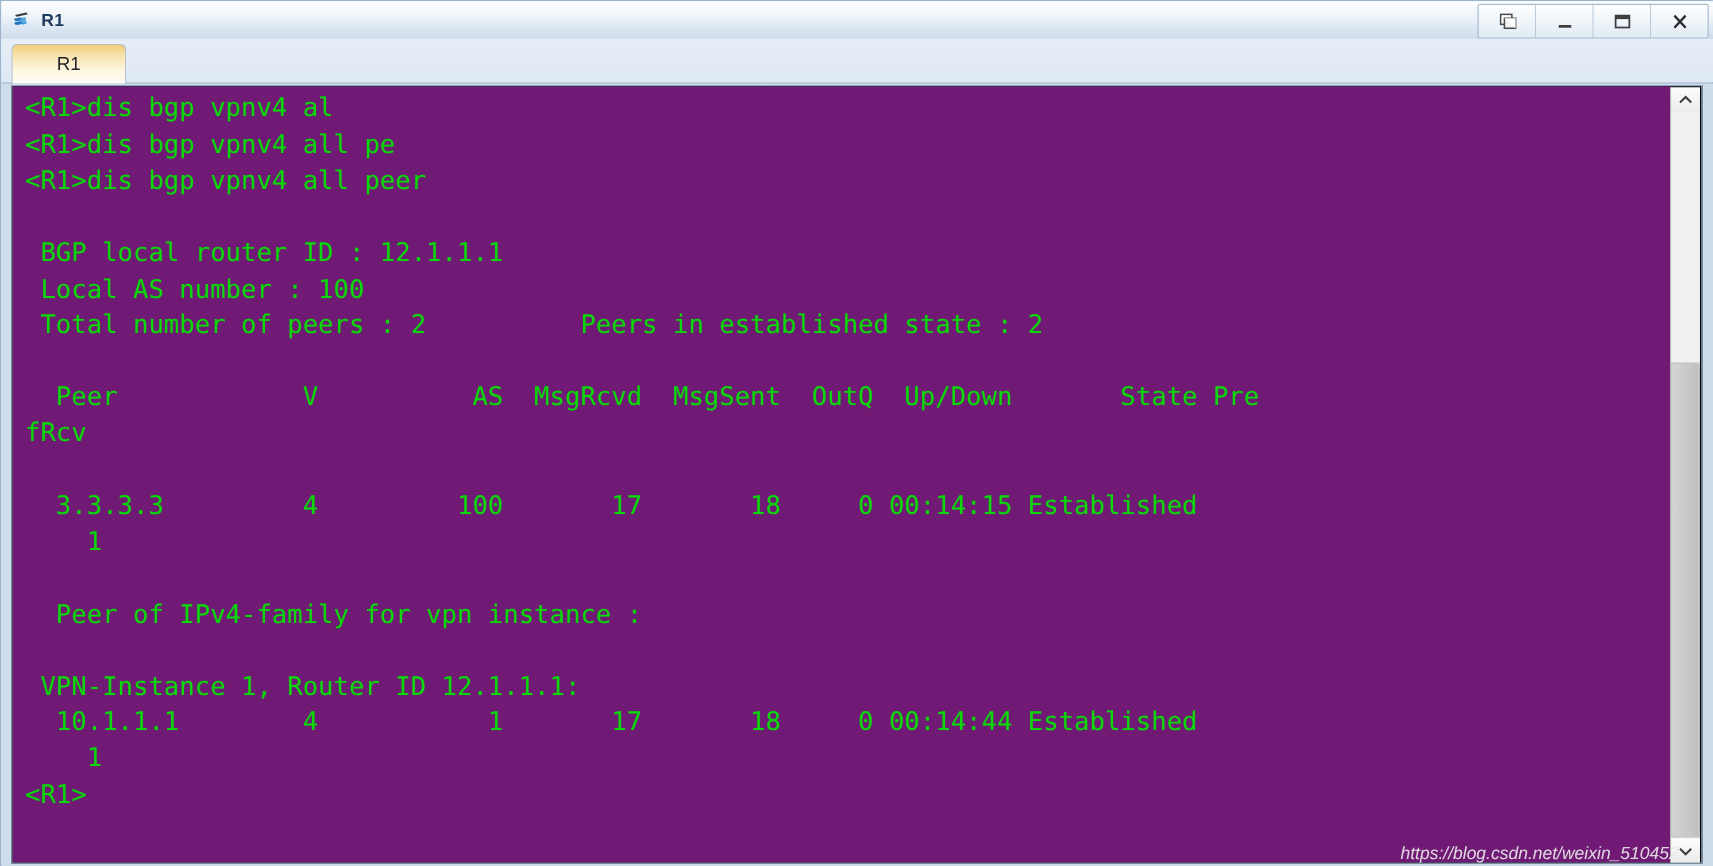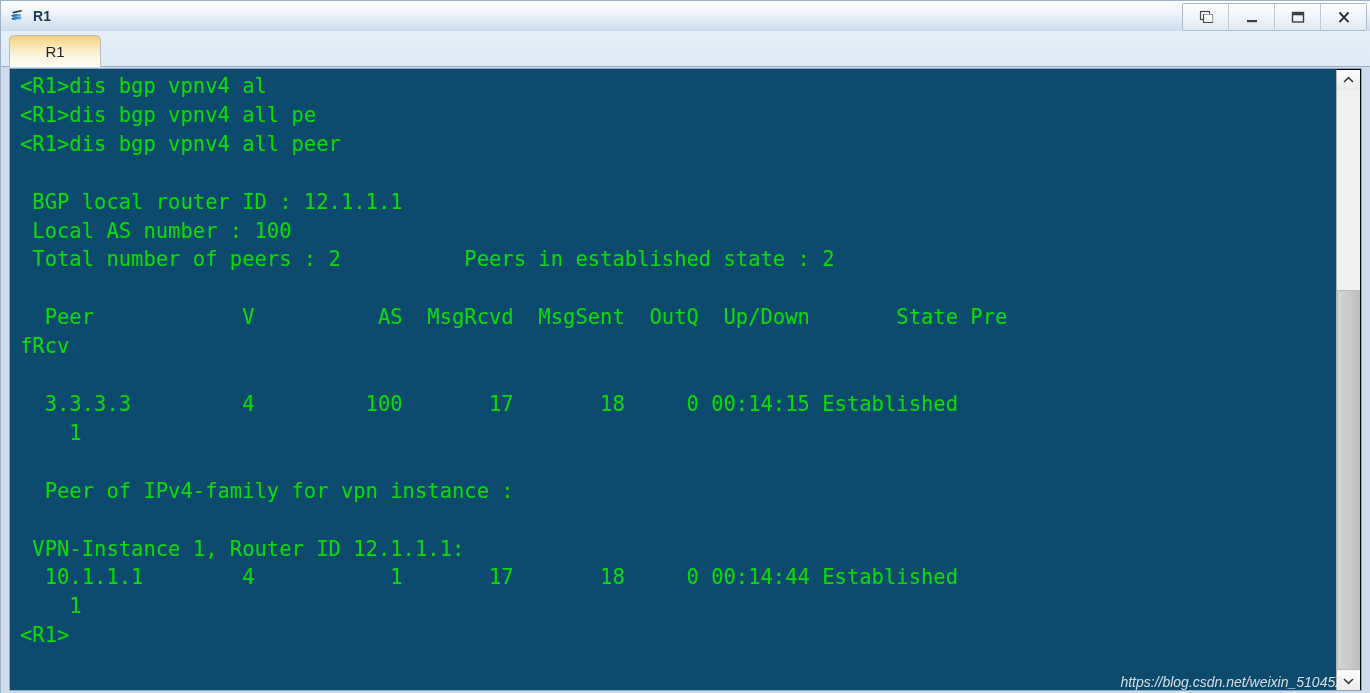--- a/index.html
+++ b/index.html
@@ -126,21 +126,21 @@
     background: #000000;
     border: 1px solid #8fa6bf;
     box-sizing: border-box;
     overflow: hidden;
   }
   .term-screen {
     position: absolute;
     left: 0; top: 0;
     width: 1327px;
     height: 621px;
-    background: #0c4a6e;
+    background: #701a75;
     overflow: hidden;
   }
   pre.term-text {
     margin: 0;
     padding: 3px 0 0 10px;
     color: #0bd70b;
     font-family: "DejaVu Sans Mono", "Liberation Mono", monospace;
     font-size: 20.5px;
     line-height: 28.9px;
     letter-spacing: 0px;

